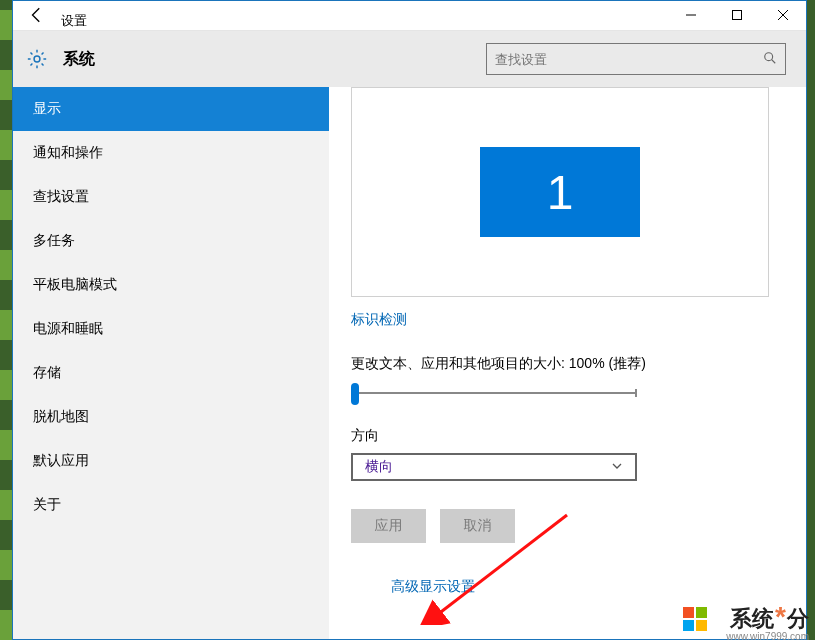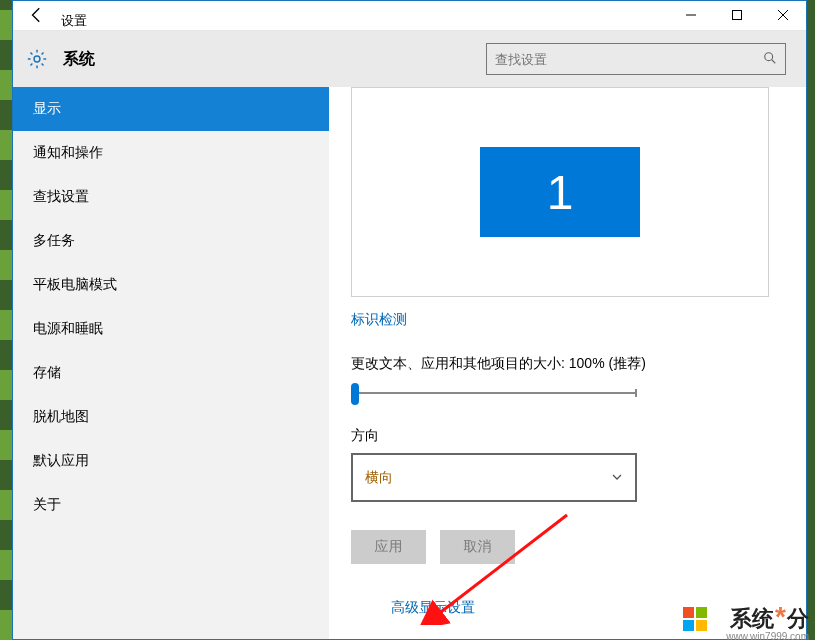--- a/index.html
+++ b/index.html
@@ -88,23 +88,23 @@
   }
   .slider-track::before { left:0; }
   .slider-track::after { right:0; }
   .slider-thumb {
     position:absolute; left:0; top:0; width:8px; height:22px; background:#0078d7; border-radius:4px;
   }
 
   .field-label { margin-top:22px; font-size:14px; color:#000; }
 
   .select-box {
-    margin-top:8px; width:286px; height:49px; border:2px solid #666;
+    margin-top:8px; width:286px; height:28px; border:2px solid #666;
     display:flex; align-items:center; padding:12px 12px; justify-content:space-between;
-    font-size:14px; color:#a16207;
+    font-size:14px; color:#4c1d95;
   }
   .select-box .chev { color:#555; }
 
   .btn-row { margin-top:28px; display:flex; gap:14px; }
   .btn {
     width:75px; height:34px; border:none; background:#ccc; color:#7a7a7a;
     font-size:14px; display:flex; align-items:center; justify-content:center;
   }
 
   .adv-link { margin-top:34px; }

